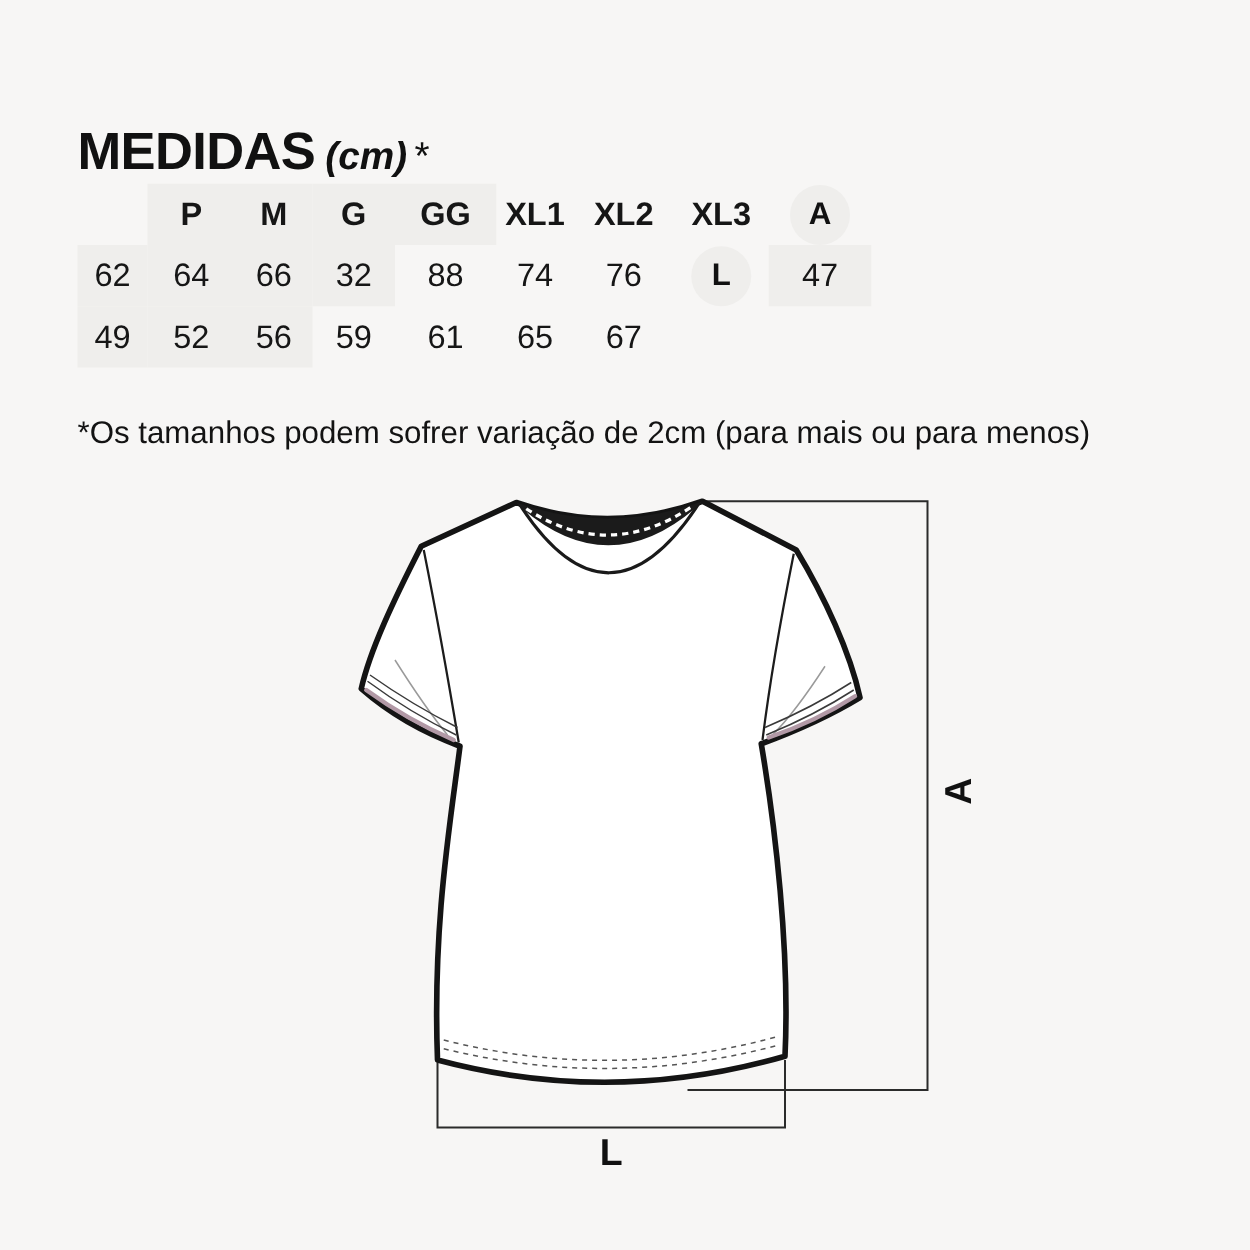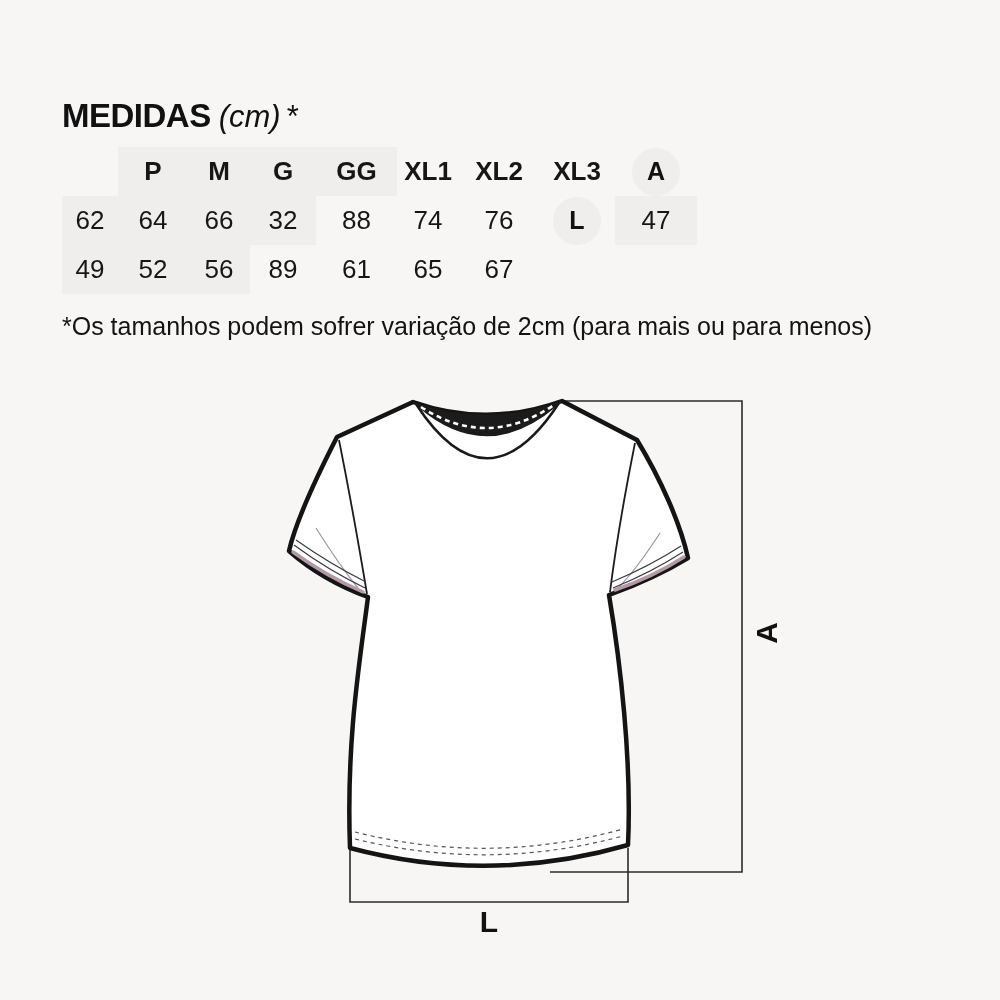--- a/index.html
+++ b/index.html
@@ -1,41 +1,41 @@
 <!DOCTYPE html>
 <html><head>
 <meta charset="utf-8">
 <style>
   html,body { margin:0; padding:0; }
   body { font-family:"Liberation Sans", sans-serif; background:#f7f6f5; }
   .stage { position:relative; width:1000px; height:1000px; background:#f7f6f5; overflow:hidden; }
 
   
   .title { position:absolute; left:62px; top:97px; white-space:nowrap; color:#111; }
-  .t-main { font-size:33px; font-weight:700; letter-spacing:-0.5px; }
-  .t-unit { font-size:31px; font-style:italic; font-weight:400; margin-left:8px; }
+  .t-main { font-size:42px; font-weight:700; letter-spacing:-0.5px; }
+  .t-unit { font-size:31px; font-style:italic; font-weight:700; margin-left:8px; }
   .t-star { font-size:31px; font-weight:400; margin-left:6px; }
 
   
   .size-table {
     position:absolute; left:62px; top:147px;
     display:grid;
     grid-template-columns:56px 70px 62px 66px 81px 62px 80px 76px 82px;
     grid-auto-rows:49px;
   }
   .cell { display:flex; align-items:center; justify-content:center;
           font-size:26px; color:#161616; }
   .cell.hdr { font-weight:700; }
   .cell.band { background:#efeeec; }
   .lbl-circle { width:48px; height:48px; border-radius:50%; background:#efeeec;
                 display:flex; align-items:center; justify-content:center;
                 font-weight:700; font-size:25px; color:#111; }
 
   
-  .note { position:absolute; left:62px; top:312px; font-size:25px; color:#131313;
+  .note { position:absolute; left:62px; top:332px; font-size:25px; color:#131313;
           white-space:nowrap; }
 
   
   .tshirt { position:absolute; left:260px; top:380px; }
   .outline { stroke:#141414; stroke-width:4.5; stroke-linejoin:round; stroke-linecap:round; }
   .seam    { fill:none; stroke:#1c1c1c; stroke-width:1.8; }
   .crease  { fill:none; stroke:#9a9a9a; stroke-width:1.2; }
   .stitch  { fill:none; stroke:#3a3a3a; stroke-width:1.2; }
   .stitch.dashed { stroke:#555; stroke-dasharray:4 4; }
   .lining  { fill:none; stroke-width:3.5; stroke-linecap:round; }
@@ -73,21 +73,21 @@
       <div class="cell">88</div>
       <div class="cell">74</div>
       <div class="cell">76</div>
       <div class="cell">
         <div class="lbl-circle">L</div>
       </div>
       <div class="cell band">47</div>
       <div class="cell band">49</div>
       <div class="cell band">52</div>
       <div class="cell band">56</div>
-      <div class="cell">89</div>
+      <div class="cell">59</div>
       <div class="cell">61</div>
       <div class="cell">65</div>
       <div class="cell">67</div>
     </div>
 
   <div class="note">*Os tamanhos podem sofrer variação de 2cm (para mais ou para menos)</div>
 
   <svg class="tshirt" viewBox="0 0 520 560" width="520" height="560">
 
     <path class="dim" d="M 302 21 L 482 21 L 482 492 L 290 492" stroke="#2b2b2b"></path>

